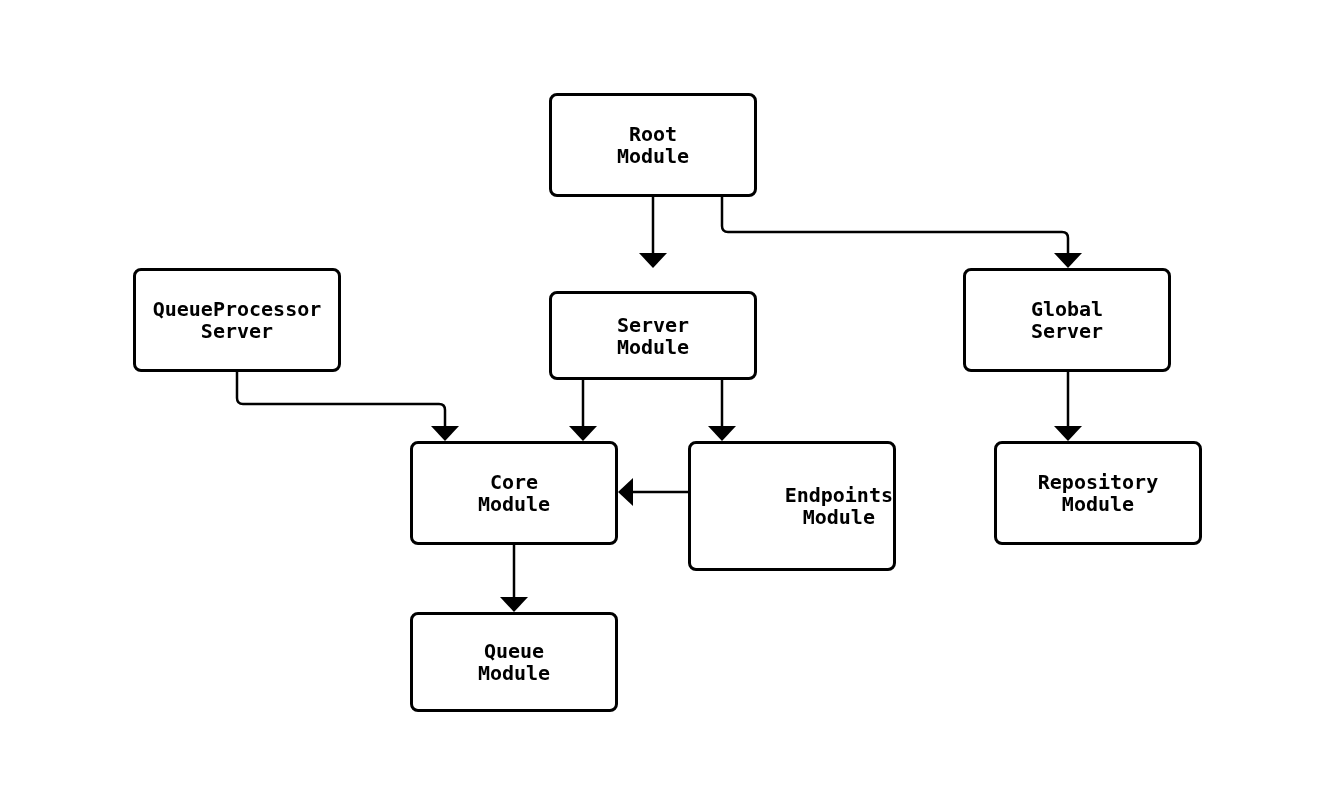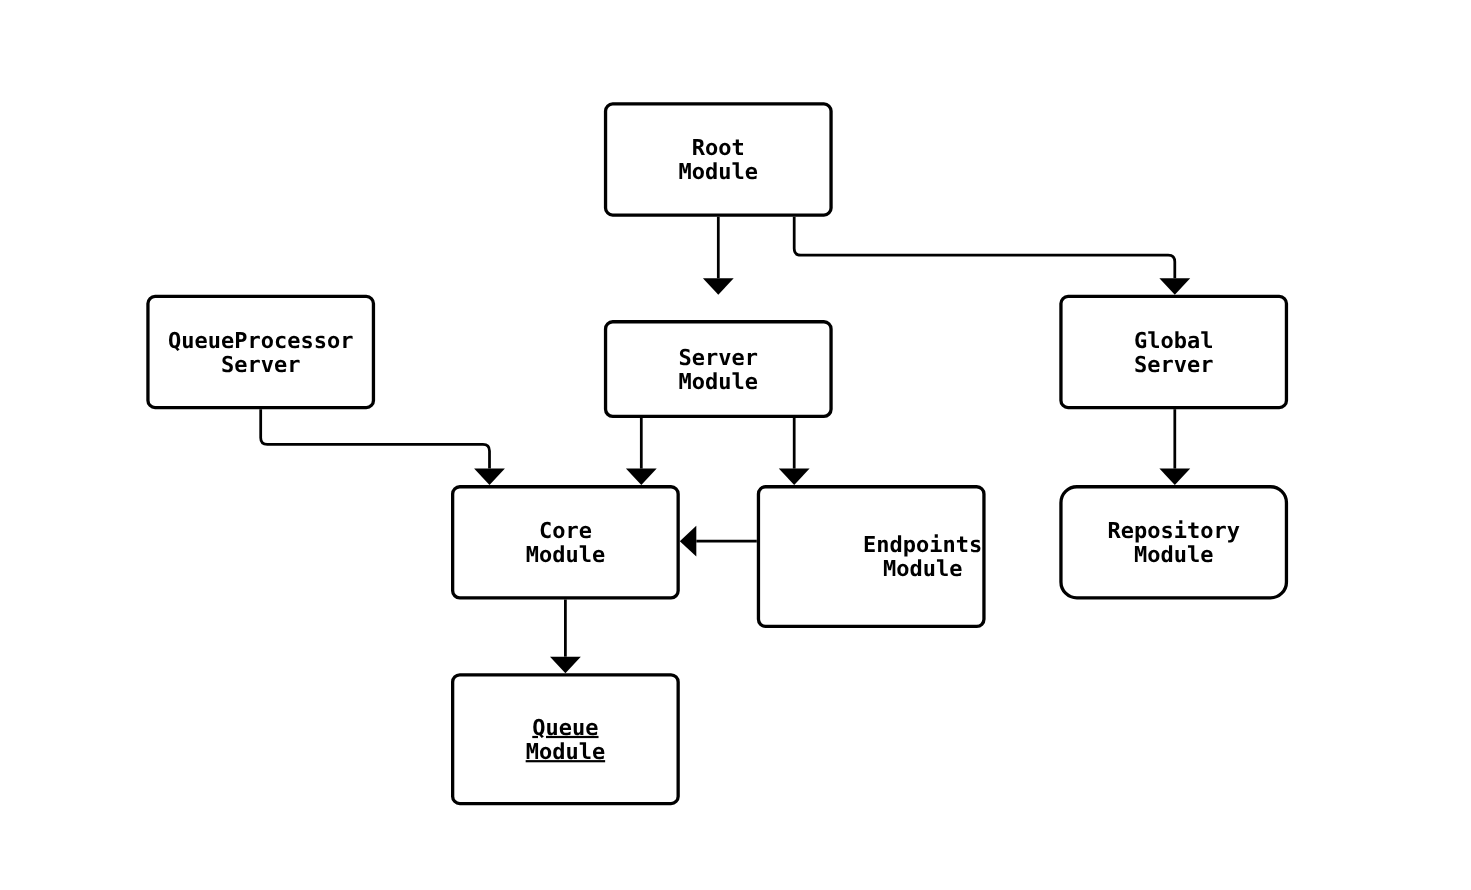--- a/index.html
+++ b/index.html
@@ -81,21 +81,21 @@
 Server</span>
   </div>
   <div class="node" style="left: 410px; top: 441px; width: 208px; height: 104px; border-color: rgb(0, 0, 0); background: rgb(255, 255, 255);">
     <span class="node-label">Core
 Module</span>
   </div>
   <div class="node" style="left: 688px; top: 441px; width: 208px; height: 130px; border-color: rgb(0, 0, 0); background: rgb(255, 255, 255); justify-content: flex-end;">
     <span class="node-label">Endpoints
 Module</span>
   </div>
-  <div class="node" style="left: 963px; top: 441px; width: 208px; height: 104px; border-color: rgb(0, 0, 0); background: rgb(255, 255, 255); border-radius: 16px;">
+  <div class="node" style="left: 994px; top: 441px; width: 208px; height: 104px; border-color: rgb(0, 0, 0); background: rgb(255, 255, 255);">
     <span class="node-label">Repository
 Module</span>
   </div>
-  <div class="node" style="left: 410px; top: 612px; width: 208px; height: 120px; border-color: rgb(0, 0, 0); background: rgb(255, 255, 255); text-decoration: underline;">
+  <div class="node" style="left: 410px; top: 612px; width: 208px; height: 100px; border-color: rgb(0, 0, 0); background: rgb(255, 255, 255);">
     <span class="node-label">Queue
 Module</span>
   </div>
 </div>
 
 </body></html>

